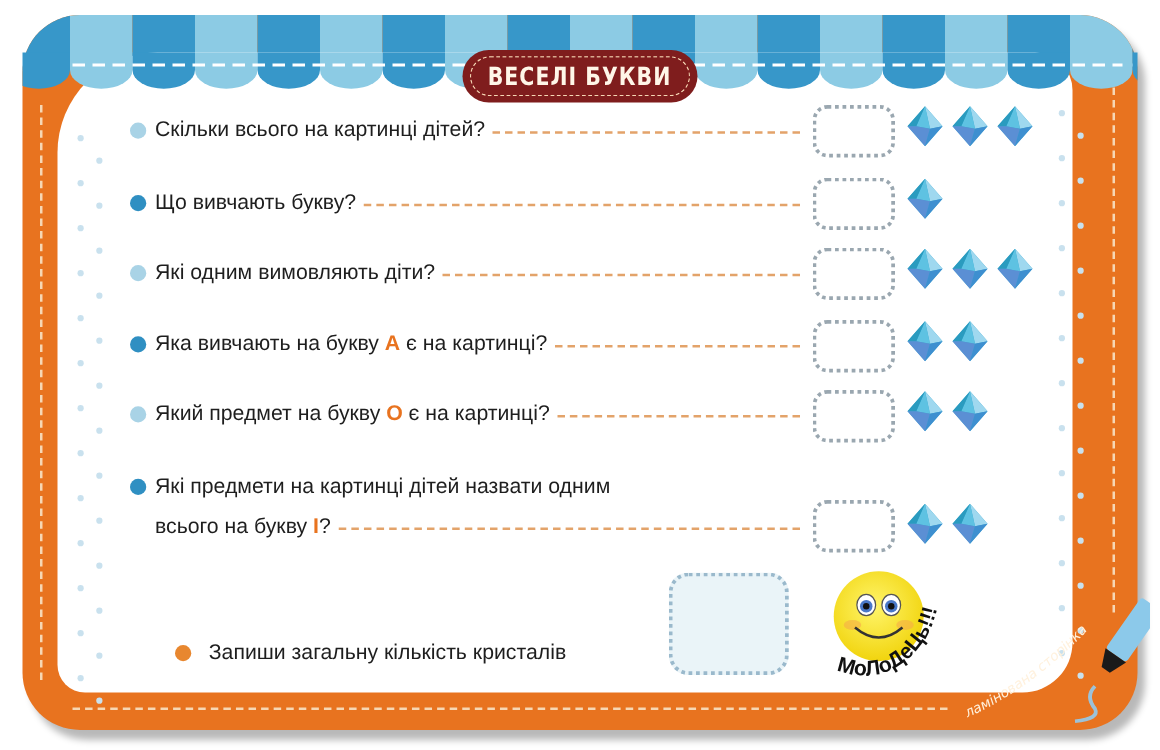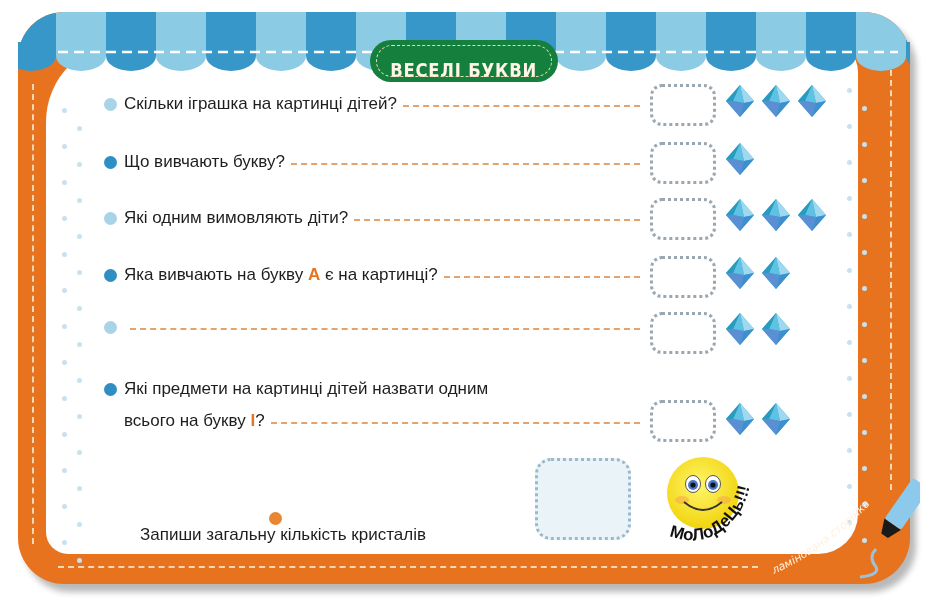--- a/index.html
+++ b/index.html
@@ -5,21 +5,21 @@
   html,body{margin:0;padding:0;}
   body{width:928px;height:600px;background:#ffffff;position:relative;overflow:hidden;font-family:"Liberation Sans",sans-serif;}
   .card{position:absolute;left:18px;top:12px;width:892px;height:572px;border-radius:46px;background:#e8731f;box-shadow:6px 8px 6px rgba(0,0,0,0.28);overflow:hidden;}
   .awning{position:absolute;left:0;top:0;width:892px;height:66px;}
   .inner{position:absolute;left:28px;top:30px;width:812px;height:512px;background:#ffffff;border-radius:80px 30px 40px 22px;}
   .stitch-left{position:absolute;left:14px;top:72px;width:0;height:460px;border-left:2px dashed #f6d7b4;}
   .stitch-right{position:absolute;right:18px;top:58px;width:0;height:420px;border-left:2px dashed #f6d7b4;}
   .stitch-bottom{position:absolute;left:40px;bottom:16px;width:700px;height:0;border-top:2px dashed #f6d7b4;}
   .dots{position:absolute;}
   .dot{position:absolute;width:5px;height:5px;border-radius:50%;background:#c9e1ee;}
-  .title-badge{position:absolute;left:370px;top:40px;width:188px;height:42px;background:#15803d;border-radius:21px;display:flex;align-items:flex-end;justify-content:center;box-sizing:border-box;}
+  .title-badge{position:absolute;left:370px;top:40px;width:188px;height:42px;background:#7f1d1d;border-radius:21px;display:flex;align-items:center;justify-content:center;box-sizing:border-box;}
   .title-badge::after{content:"";position:absolute;left:6px;top:5px;right:6px;bottom:5px;border:1.5px dashed #f6d7b4;border-radius:16px;}
   .title-text{color:#fff6e8;font-family:"DejaVu Sans",sans-serif;font-weight:bold;font-size:20px;letter-spacing:1px;transform:scaleX(0.82);}
   .q{position:absolute;left:104px;display:flex;align-items:center;font-size:17px;color:#1e1e1e;}
   .bullet{width:13px;height:13px;border-radius:50%;margin-right:7px;flex:none;}
   .b-light{background:#a9d3e6;}
   .b-dark{background:#2f8fc2;}
   .b-orange{background:#e8872f;}
   .hl{color:#e8731f;font-weight:bold;}
   .qtext{white-space:nowrap;}
   .leader{flex:1;height:0;border-top:2px dashed #e3a36a;margin-left:6px;margin-top:3px;}
@@ -149,21 +149,21 @@
     <div class="dot" style="left: 862px; top: 502px;"></div>
     <div class="dot" style="left: 862px; top: 538px;"></div>
   </div>
 
 <div class="title-badge">
   <span class="title-text">ВЕСЕЛІ БУКВИ</span>
 </div>
 
 <div class="q" style="top:94px;width:536px;">
   <span class="bullet b-light"></span>
-  <span class="qtext">Скільки іграшка на картинці дітей?</span>
+  <span class="qtext">Скільки всього на картинці дітей?</span>
   <span class="leader"></span>
 </div>
 <div class="ansbox" style="top:84px;"></div>
 <div class="gems" style="top:84px;">
     <svg class="gem" viewBox="0 0 32 34">
     <polygon points="16,1 30,17 16,33 2,17" fill="#3aa9cf"></polygon>
     <polygon points="16,1 30,17 20,19" fill="#9fd8ef"></polygon>
     <polygon points="16,1 20,19 9,17" fill="#5ec2e2"></polygon>
     <polygon points="16,1 9,17 2,17" fill="#2a9bbf"></polygon>
     <polygon points="2,17 9,17 20,19 16,33" fill="#5b8fd4"></polygon>
@@ -257,20 +257,21 @@
     <polygon points="16,1 30,17 20,19" fill="#9fd8ef"></polygon>
     <polygon points="16,1 20,19 9,17" fill="#5ec2e2"></polygon>
     <polygon points="16,1 9,17 2,17" fill="#2a9bbf"></polygon>
     <polygon points="2,17 9,17 20,19 16,33" fill="#5b8fd4"></polygon>
     <polygon points="20,19 30,17 16,33" fill="#3e8fd0"></polygon>
   </svg>
   </div>
 
 <div class="q" style="top:321px;width:536px;">
   <span class="bullet b-light"></span>
+  <span class="qtext"><span>Який предмет на букву </span><span class="hl">О</span><span> є на картинці?</span></span>
   <span class="leader"></span>
 </div>
 <div class="ansbox" style="top:312px;"></div>
 <div class="gems" style="top:312px;">
     <svg class="gem" viewBox="0 0 32 34">
     <polygon points="16,1 30,17 16,33 2,17" fill="#3aa9cf"></polygon>
     <polygon points="16,1 30,17 20,19" fill="#9fd8ef"></polygon>
     <polygon points="16,1 20,19 9,17" fill="#5ec2e2"></polygon>
     <polygon points="16,1 9,17 2,17" fill="#2a9bbf"></polygon>
     <polygon points="2,17 9,17 20,19 16,33" fill="#5b8fd4"></polygon>
@@ -307,21 +308,21 @@
     <svg class="gem" viewBox="0 0 32 34">
     <polygon points="16,1 30,17 16,33 2,17" fill="#3aa9cf"></polygon>
     <polygon points="16,1 30,17 20,19" fill="#9fd8ef"></polygon>
     <polygon points="16,1 20,19 9,17" fill="#5ec2e2"></polygon>
     <polygon points="16,1 9,17 2,17" fill="#2a9bbf"></polygon>
     <polygon points="2,17 9,17 20,19 16,33" fill="#5b8fd4"></polygon>
     <polygon points="20,19 30,17 16,33" fill="#3e8fd0"></polygon>
   </svg>
   </div>
 
-<div class="q" style="top:512px;left:140px;flex-direction:column;">
+<div class="q" style="top:512px;left:140px;">
   <span class="bullet b-orange" style="margin-right:14px;"></span>
   <span class="qtext">Запиши загальну кількість кристалів</span>
 </div>
 <div class="total-box"></div>
 
 <svg class="smiley" viewBox="0 0 74 74">
   <defs>
     <radialGradient id="sg" cx="45%" cy="40%" r="60%">
       <stop offset="0%" stop-color="#fff56a"></stop>
       <stop offset="100%" stop-color="#f1d40e"></stop>

